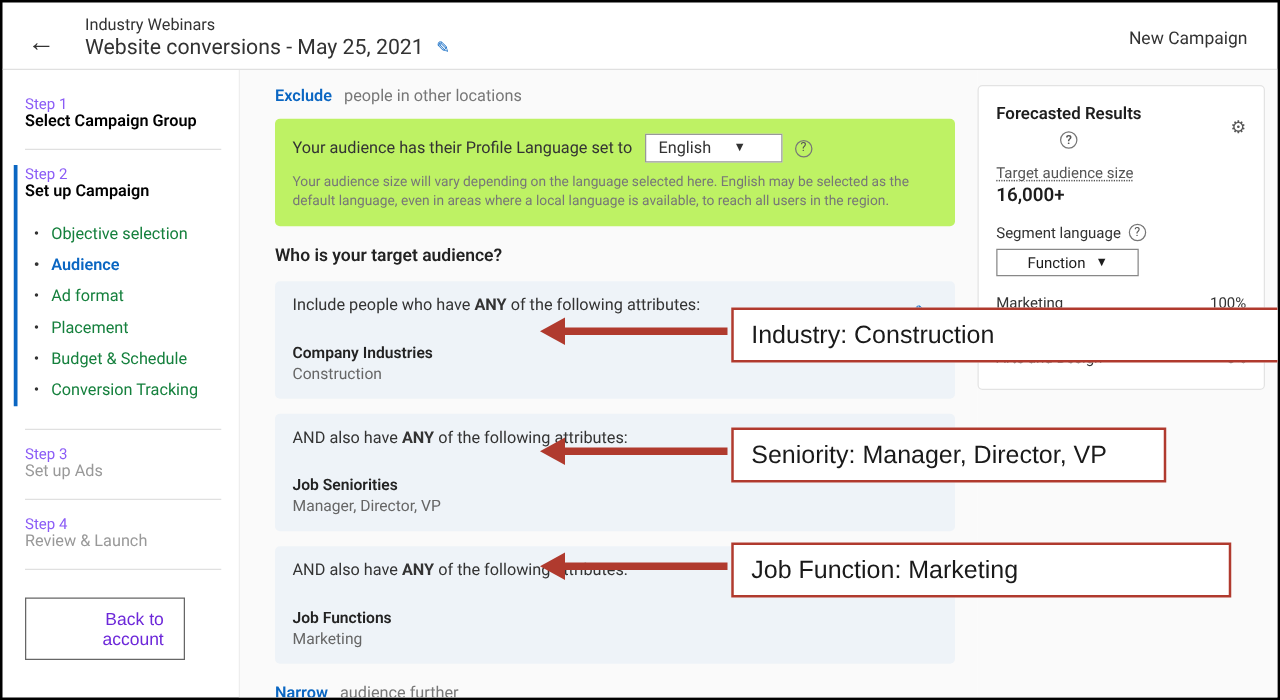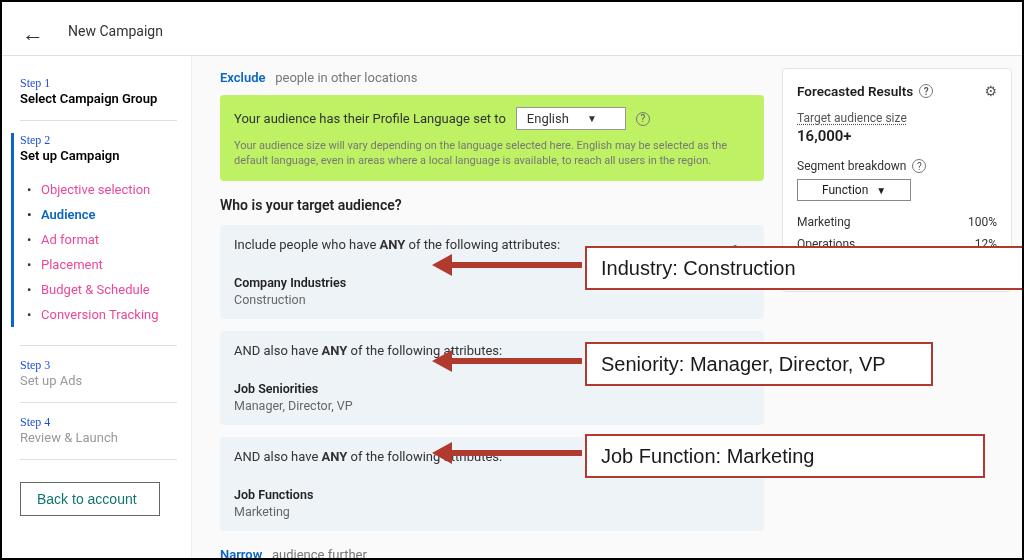--- a/index.html
+++ b/index.html
@@ -38,32 +38,32 @@
   
   .body-wrap { display: flex; position: absolute; top: 54px; bottom: 0; left: 0; right: 0; }
   .sidebar {
     width: 190px;
     padding: 14px 14px 14px 18px;
     font-size: 13px;
     color: #333;
     border-right: 1px solid #eee;
     overflow: hidden;
   }
-  .step-label { font-size: 12px; color: #1d4ed8; margin-top: 6px; font-family: Liberation Serif, serif; }
+  .step-label { font-size: 12px; color: #8b5cf6; margin-top: 6px; }
   .step-title { font-size: 13px; font-weight: 600; color: #000; margin-bottom: 14px; }
   .step-title.muted { color: #999; font-weight: 400; }
   .substeps { list-style: none; padding-left: 4px; margin-bottom: 18px; border-left: 3px solid transparent; }
-  .substeps li { padding: 5px 0 5px 14px; position: relative; color: #ec4899; cursor: pointer; }
+  .substeps li { padding: 5px 0 5px 14px; position: relative; color: #15803d; cursor: pointer; }
   .substeps li::before { content: "•"; position: absolute; left: 0; color: #333; }
   .substeps li.active { color: #0a66c2; font-weight: 600; }
   .step2-block { border-left: 3px solid #0a66c2; padding-left: 6px; margin-left: -9px; margin-bottom: 18px; }
   .divider { border: none; border-top: 1px solid #e0e0e0; margin: 8px 0 12px 0; }
   .back-account-btn {
-    border: 1px solid #666; background: #fff; color: #0f766e;
-    padding: 8px 16px; font-size: 14px; width: 140px; text-align: left;
+    border: 1px solid #666; background: #fff; color: #6d28d9;
+    padding: 8px 16px; font-size: 14px; width: 128px; text-align: right;
     cursor: pointer; margin-top: 10px;
   }
 
   
   .main {
     flex: 1;
     background: #fafafa;
     overflow-y: hidden;
     padding: 10px 18px 0 28px;
     position: relative;
@@ -119,21 +119,21 @@
     background: #fafafa;
   }
   .forecast-card {
     background: #fff;
     border: 1px solid #e3e3e3;
     border-radius: 4px;
     padding: 14px 14px;
     position: relative;
   }
   .forecast-head { display: flex; justify-content: space-between; align-items: center; margin-bottom: 12px; }
-  .forecast-head .t { font-weight: 600; font-size: 13.5px; display: flex; align-items: center; gap: 6px; }
+  .forecast-head .t { font-weight: 600; font-size: 13.5px; display: flex; align-items: center; gap: 6px; flex-direction: column; }
   .gear { font-size: 14px; color: #555; cursor: pointer; }
   .forecast-sub { font-size: 12px; color: #555; text-decoration: underline; text-decoration-style: dotted; text-underline-offset: 2px; }
   .forecast-val { font-size: 15px; font-weight: 600; margin: 2px 0 14px 0; }
   .seg-label { font-size: 12px; color: #333; display: flex; align-items: center; gap: 6px; margin-bottom: 6px; }
   .seg-select {
     border: 1px solid #888; padding: 3px 24px; font-size: 12px; display: inline-flex;
     align-items: center; gap: 8px; cursor: pointer; margin-bottom: 10px;
   }
   .seg-row { display: flex; justify-content: space-between; font-size: 12px; color: #333; padding: 4px 0; }
   .seg-row .pct { color: #333; }
@@ -171,20 +171,27 @@
     left: 0;
     top: 50%;
     transform: translateY(-50%);
   }
 </style>
 </head>
 <body>
 
 <div class="header">
   <div class="back-arrow">←</div>
+  <div class="header-titles">
+    <div class="small">Industry Webinars</div>
+    <div class="big">
+      <span>Website conversions - May 25, 2021</span>
+      <span class="pencil-small">✎</span>
+    </div>
+  </div>
   <div class="new-campaign">New Campaign</div>
 </div>
 
 <div class="body-wrap">
 
   <div class="sidebar">
     <div class="step-label">Step 1</div>
     <div class="step-title">Select Campaign Group</div>
     <hr class="divider">
 
@@ -277,21 +284,21 @@
       <div class="forecast-head">
         <div class="t">
           <span>Forecasted Results</span>
           <span class="help-icon">?</span>
         </div>
         <span class="gear">⚙</span>
       </div>
       <div class="forecast-sub">Target audience size</div>
       <div class="forecast-val">16,000+</div>
       <div class="seg-label">
-        <span>Segment breakdown</span>
+        <span>Segment language</span>
         <span class="help-icon">?</span>
       </div>
       <div class="seg-select">
         <span>Function</span>
         <span class="caret-down">▼</span>
       </div>
       <div class="seg-row">
         <span>Marketing</span>
         <span class="pct">100%</span>
       </div>

